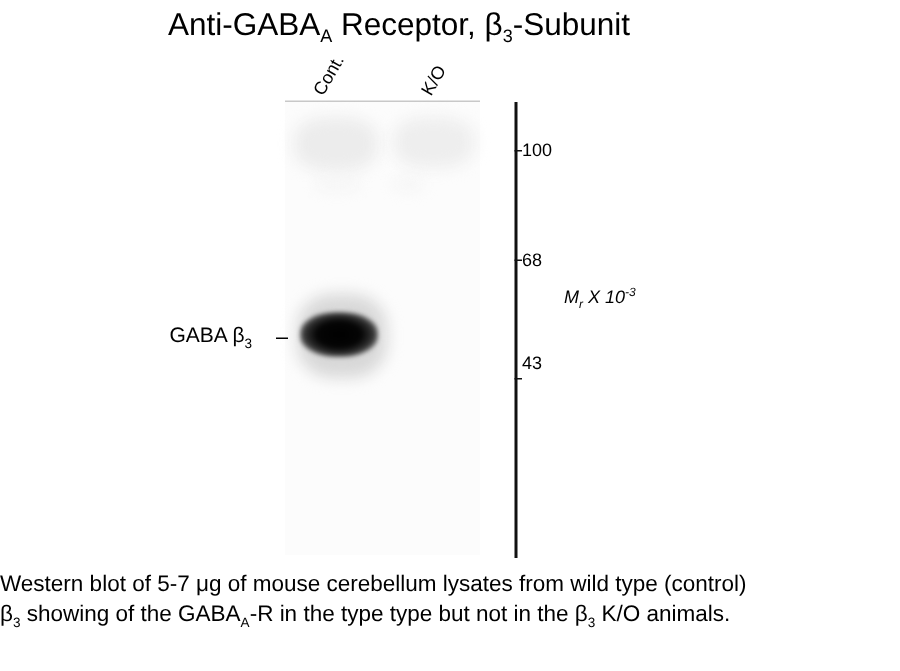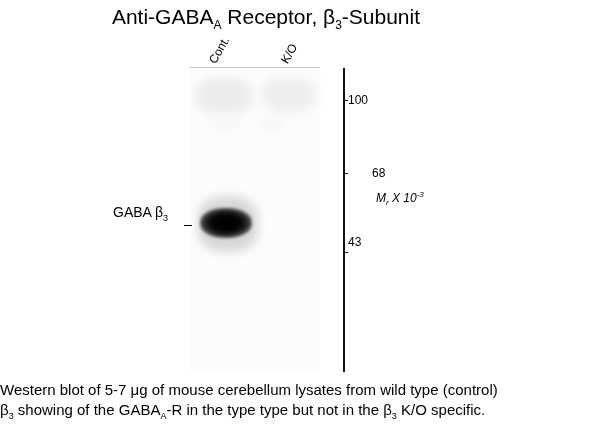--- a/index.html
+++ b/index.html
@@ -18,21 +18,21 @@
   .band { position:absolute; left:200px; top:208px; width:52px; height:30px;
           border-radius:45%;
           background:radial-gradient(ellipse at center, #000 0%, #050505 40%, #333 62%, rgba(120,120,120,0.4) 80%, rgba(255,255,255,0) 100%);
           filter:blur(1.5px); }
   .axis { position:absolute; left:343px; top:68px; width:1.5px; height:304px; background:#111; }
   .tick { position:absolute; left:343px; width:5px; height:1px; background:#111; }
   .tick-label { position:absolute; left:348px; font-size:12px; line-height:12px; }
   .mr-label { position:absolute; left:376px; top:191px; font-size:12px; white-space:nowrap;font-style:italic; }
   .mr-label sub { font-size:8px; vertical-align:-3px; line-height:0; }
   .mr-label sup { font-size:8px; vertical-align:5px; line-height:0; }
-  .band-label { position:absolute; left:113px; top:204px; font-size:14px; white-space:nowrap; }
+  .band-label { position:absolute; left:113px; top:215px; font-size:14px; white-space:nowrap; }
   .band-label sub { font-size:9px; vertical-align:-4px; line-height:0; }
   .band-dash { position:absolute; left:184px; top:225px; width:8px; height:1px; background:#000; }
   .caption { position:absolute; left:0; top:380px; width:512px; text-align:left;
              font-size:15px; line-height:19.5px; }
   .caption sub { font-size:9px; vertical-align:-4px; line-height:0; }
 </style>
 </head>
 <body>
 
 <div class="title"><span>Anti-GABA</span><sub>A</sub><span> Receptor, β</span><sub>3</sub><span>-Subunit</span></div>
@@ -51,22 +51,22 @@
 
 <div class="band"></div>
 
 <div class="band-label"><span>GABA β</span><sub>3</sub></div>
 <div class="band-dash"></div>
 
 <div class="axis"></div>
 <div class="tick" style="top:100px;"></div>
 <div class="tick-label" style="top:94px;">100</div>
 <div class="tick" style="top:173px;"></div>
-<div class="tick-label" style="top:167px;margin-left:24px;">68</div>
+<div class="tick-label" style="top:167px;">68</div>
 <div class="tick" style="top:252px;"></div>
 <div class="tick-label" style="top:236px;">43</div>
 
 <div class="mr-label"><span>M</span><sub>r</sub><span> X 10</span><sup>-3</sup></div>
 
 <div class="caption">
   <div>Western blot of 5-7 μg of mouse cerebellum lysates from wild type (control)</div>
-  <div><span>β</span><sub>3</sub><span> showing of the GABA</span><sub>A</sub><span>-R in the type type but not in the β</span><sub>3</sub><span> K/O specific.</span></div>
+  <div><span>β</span><sub>3</sub><span> showing of the GABA</span><sub>A</sub><span>-R in the type type but not in the β</span><sub>3</sub><span> K/O animals.</span></div>
 </div>
 
 </body></html>

